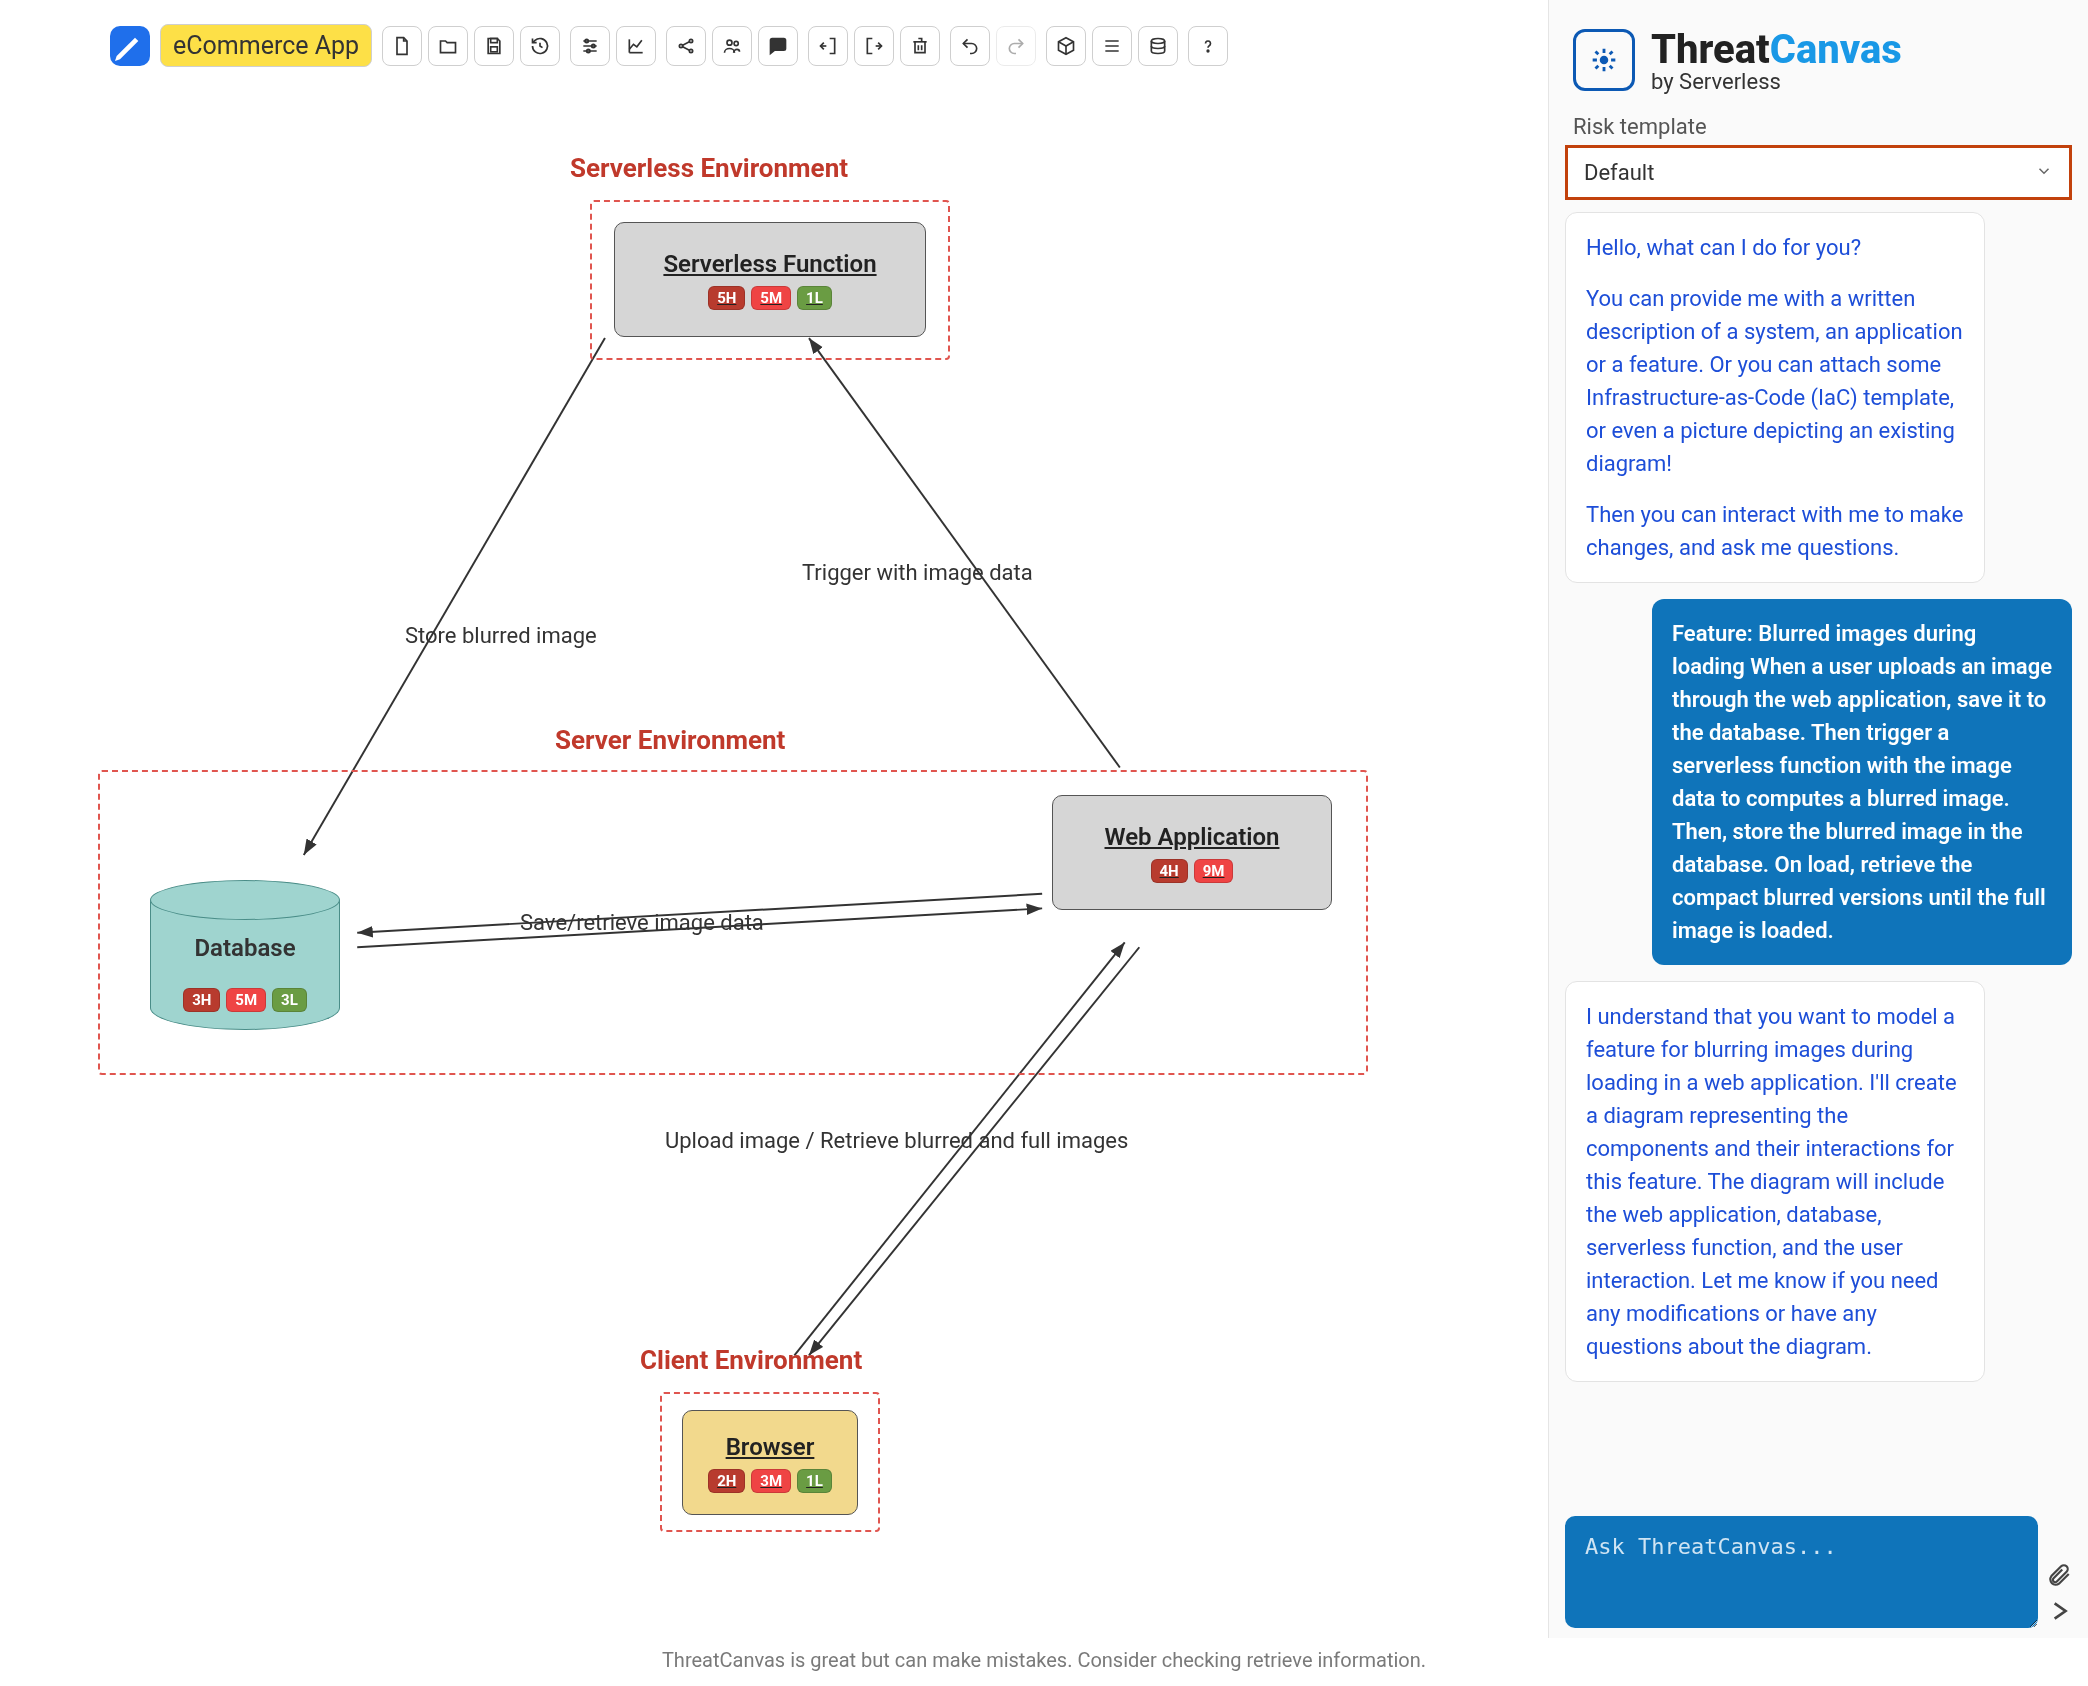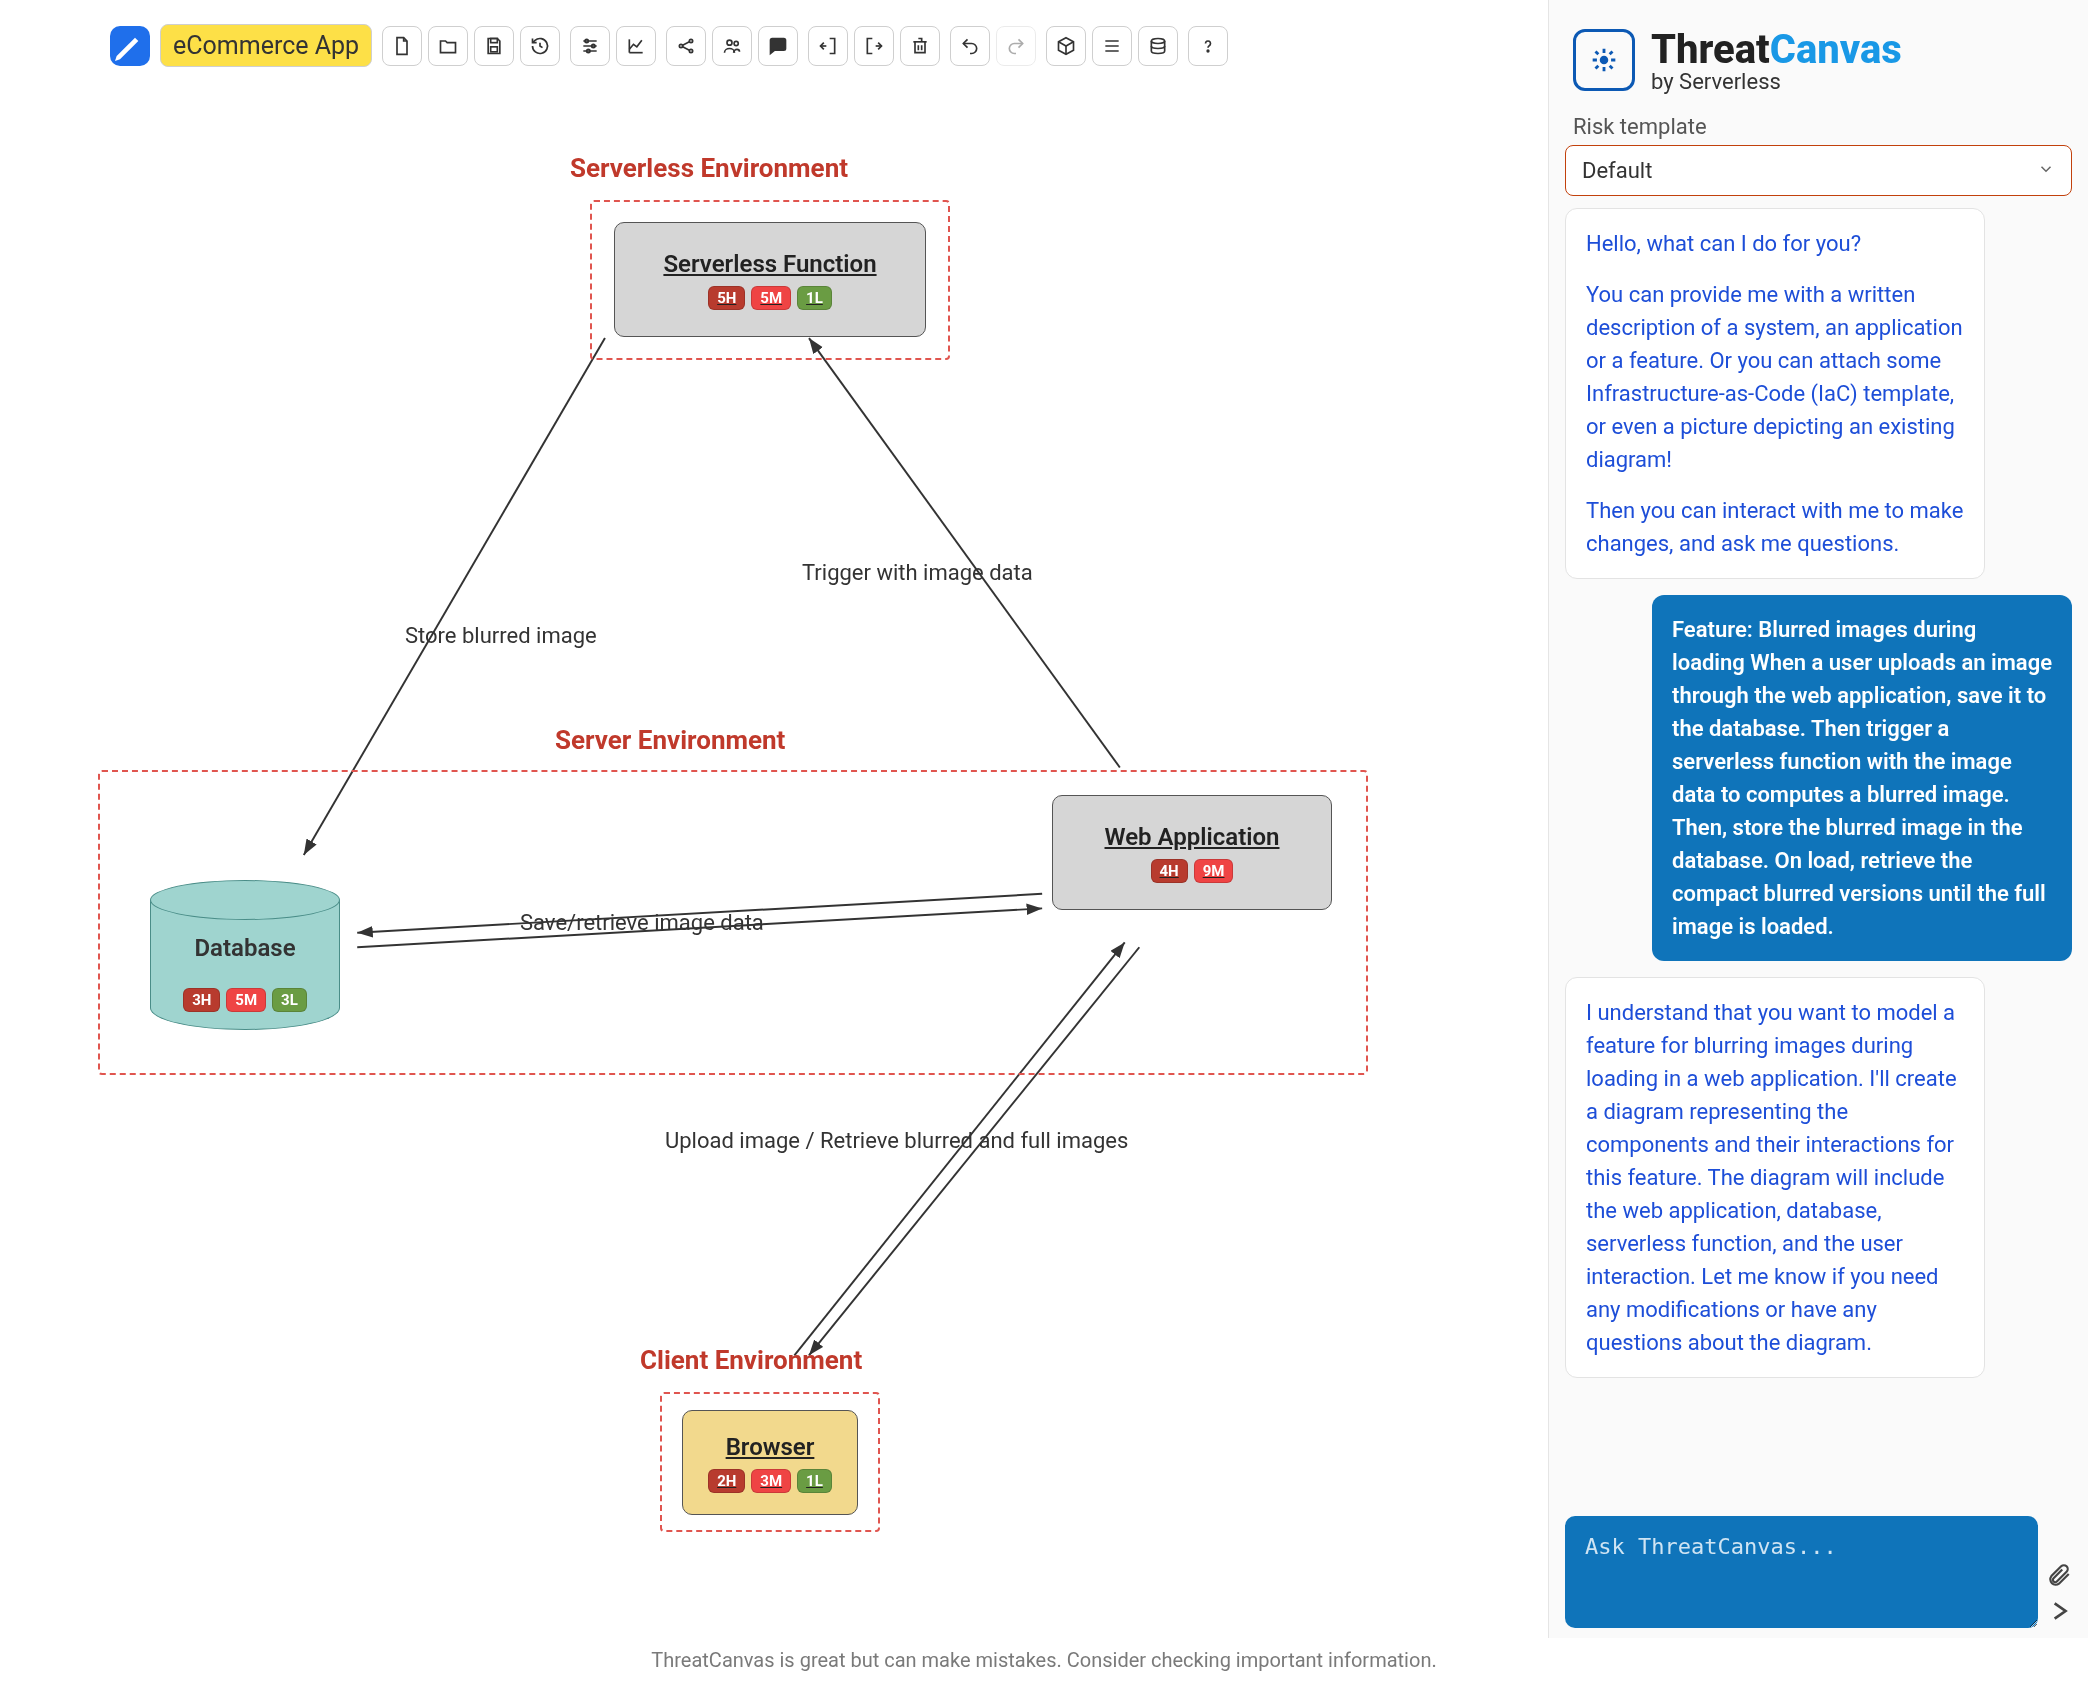--- a/index.html
+++ b/index.html
@@ -88,21 +88,21 @@
   .brand-logo {
     width:62px; height:62px; border:3px solid #0c59b4; border-radius:12px;
     display:flex; align-items:center; justify-content:center;
   }
   .brand-title { font-size:40px; font-weight:800; color:#222; }
   .brand-title .accent { color:#1998e6; font-weight:800; }
   .brand-sub { font-size:22px; color:#333; margin-top:-4px; }
 
   .risk-label { font-size:22px; color:#555; padding:10px 24px 6px 24px; }
   .risk-select {
-    margin:0 16px 12px 16px; border:1px solid #c2410c; border-radius:8px;
+    margin:0 16px 12px 16px; border:3px solid #c2410c; border-radius:0;
     background:#fff; display:flex; align-items:center; justify-content:space-between;
     padding:12px 16px; font-size:22px; cursor:pointer;
   }
 
   .chat { flex:1; overflow-y:auto; padding:0 16px 0 16px; display:flex; flex-direction:column; gap:16px; }
   .bubble {
     border-radius:12px; padding:18px 20px; font-size:22px; line-height:1.5; max-width:420px;
   }
   .bubble.bot { background:#fff; border:1px solid #e3e3e3; color:#1d4ed8; align-self:flex-start; }
   .bubble.bot p + p { margin-top:18px; }
@@ -401,14 +401,14 @@
           <span>
             <svg viewBox="0 0 24 24">
                 <path d="M8 5l10 7-10 7" stroke-width="2.5"></path>
               </svg>
           </span>
         </div>
       </div>
     </div>
   </div>
 
-  <div class="footer-note">ThreatCanvas is great but can make mistakes. Consider checking important information.</div>
+  <div class="footer-note">ThreatCanvas is great but can make mistakes. Consider checking retrieve information.</div>
 </div>
 
 </body></html>

